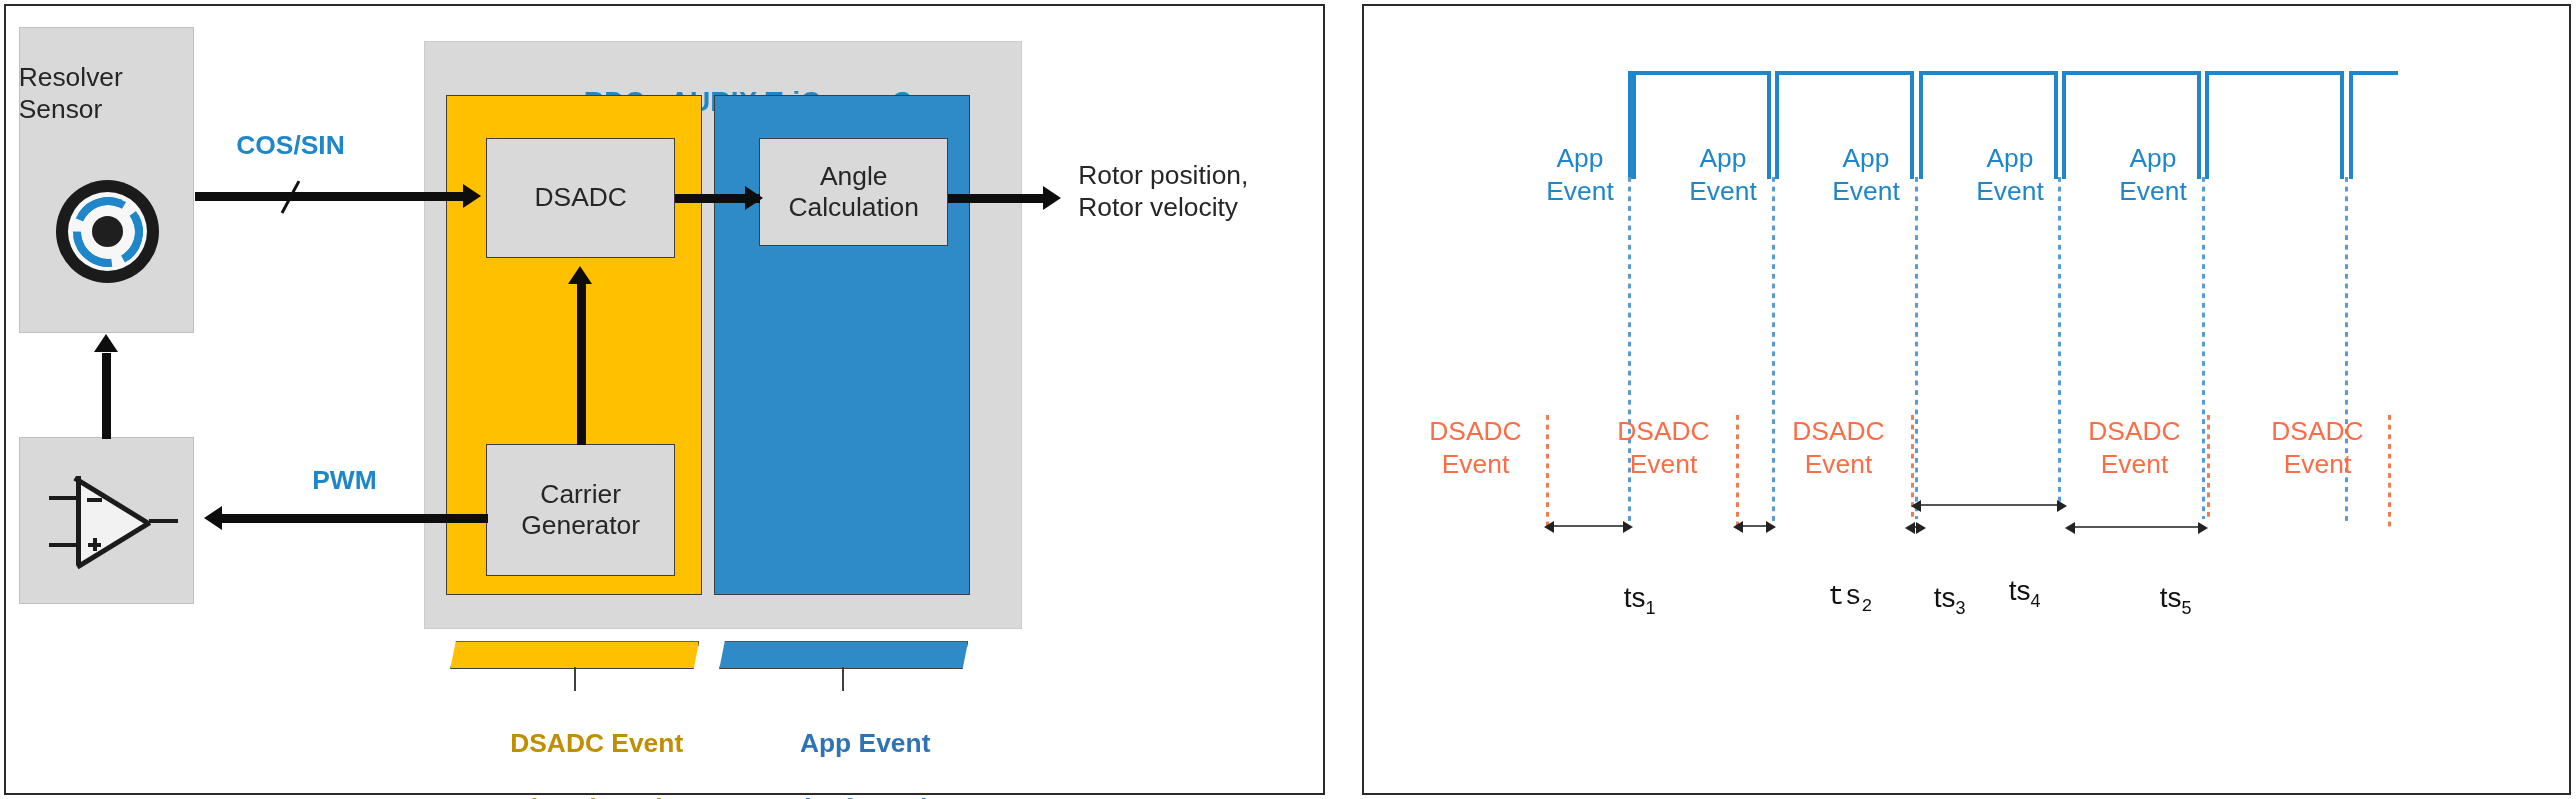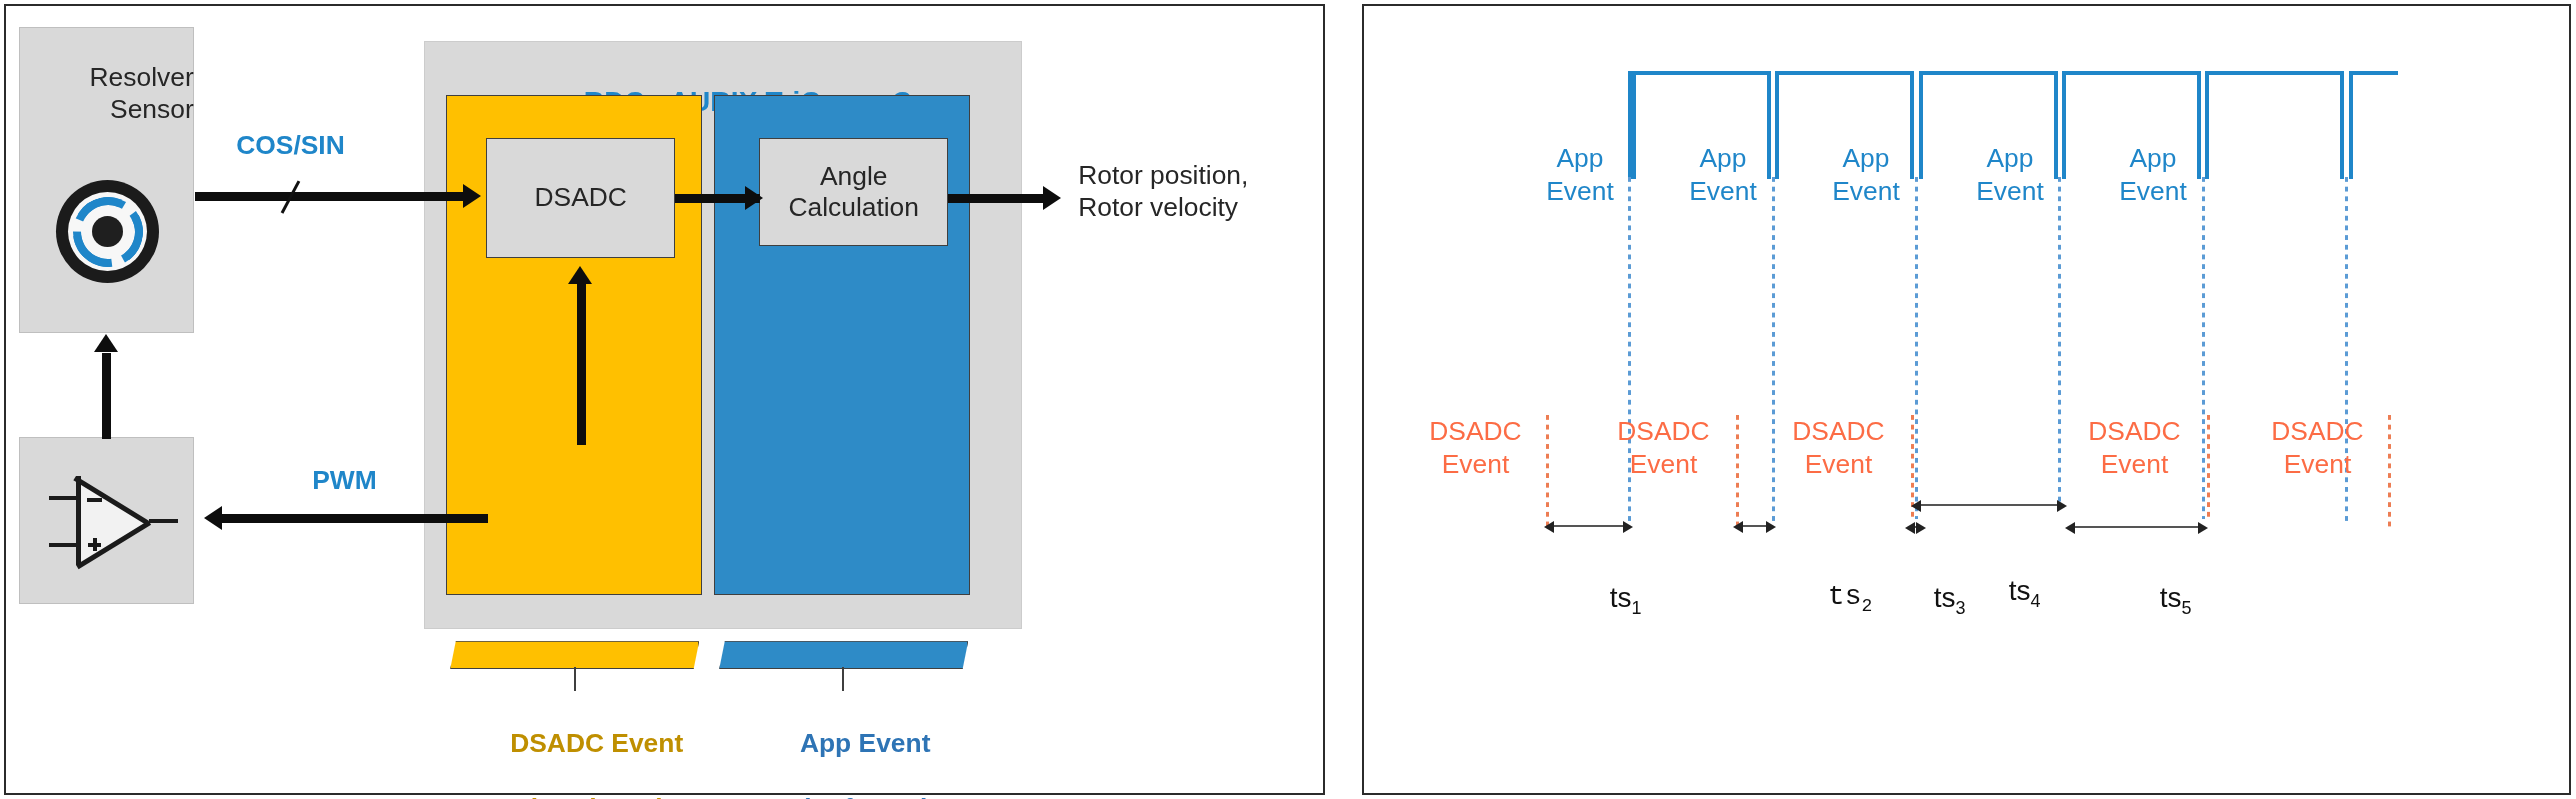--- a/index.html
+++ b/index.html
@@ -79,21 +79,21 @@
 </style>
 </head>
 <body>
 
 <div class="stage">
 
   <div class="panel" id="panel-left">
 
     <div class="abs greybox" style="left:12.5px;top:21px;width:175px;height:306px;">
     </div>
-    <div class="lbl lbl-dark box-text" style="left:12.5px;top:56px;width:175px;text-align:right;">Resolver
+    <div class="lbl lbl-dark box-text" style="left:12.5px;top:56px;width:175px;text-align:left;">Resolver
 Sensor</div>
 
     <div>
       <div class="resolver res-outer abs" style="left:50px;top:174px;width:103px;height:103px;"></div>
       <div class="resolver res-inner abs" style="left:62px;top:186px;width:79px;height:79px;"></div>
       <div class="resolver res-hub abs" style="left:86px;top:210px;width:31px;height:31px;"></div>
       <div class="seg" style="left:67px;top:191px;width:70px;height:70px;border-top-color:#1f86c9;transform:rotate(-22deg);"></div>
       <div class="seg" style="left:67px;top:191px;width:70px;height:70px;border-top-color:#1f86c9;transform:rotate(98deg);"></div>
       <div class="seg" style="left:67px;top:191px;width:70px;height:70px;border-top-color:#1f86c9;transform:rotate(218deg);"></div>
       <div class="seg" style="left:67px;top:191px;width:70px;height:70px;border-right-color:#1f86c9;transform:rotate(16deg);"></div>
@@ -128,20 +128,24 @@
 
     <div class="abs innerbox box-text" style="left:480px;top:132px;width:189px;height:120px;">
       <span>DSADC</span>
     </div>
 
     <div class="abs innerbox box-text" style="left:753px;top:132px;width:189px;height:108px;white-space:pre;">
       <span>Angle
 Calculation</span>
     </div>
 
+    <div class="abs innerbox box-text" style="left:480px;top:438px;width:189px;height:132px;white-space:pre;">
+      <span>Carrier
+Generator</span>
+    </div>
 
     <div class="aline" style="left:189px;top:186px;width:268px;height:8.4px;"></div>
     <div class="ahead ahead-r" style="left:457px;top:178px;"></div>
     <div class="slash" style="left:283px;top:173px;"></div>
     <div class="lbl lbl-blue" style="left:230px;top:124px;font-size:26.4px;">COS/SIN</div>
 
     <div class="aline" style="left:669px;top:188px;width:85px;height:8.4px;"></div>
     <div class="ahead ahead-r" style="left:739px;top:180px;"></div>
 
     <div class="aline" style="left:942px;top:188px;width:104px;height:8.4px;"></div>
@@ -242,21 +246,21 @@
     <div class="tlabel t-orange" style="left:701px;top:409px;width:139px;">DSADC
 Event</div>
     <div class="tlabel t-orange" style="left:884px;top:409px;width:139px;">DSADC
 Event</div>
 
     <div>
       <div class="marrow" style="left:185px;top:519px;width:79px;"></div>
       <div class="mhead mhead-l" style="left:180px;top:515px;"></div>
       <div class="mhead mhead-r" style="left:259px;top:515px;"></div>
     </div>
-    <div class="ts" style="left:199px;top:544px;">
+    <div class="ts" style="left:213px;top:544px;">
       <span>ts</span><sub>1</sub>
     </div>
 
     <div>
       <div class="marrow" style="left:374px;top:519px;width:33px;"></div>
       <div class="mhead mhead-l" style="left:369px;top:515px;"></div>
       <div class="mhead mhead-r" style="left:402px;top:515px;"></div>
     </div>
     <div class="ts" style="left:363px;top:544px;font-family:Liberation Mono, monospace;">
       <span>ts</span><sub>2</sub>

